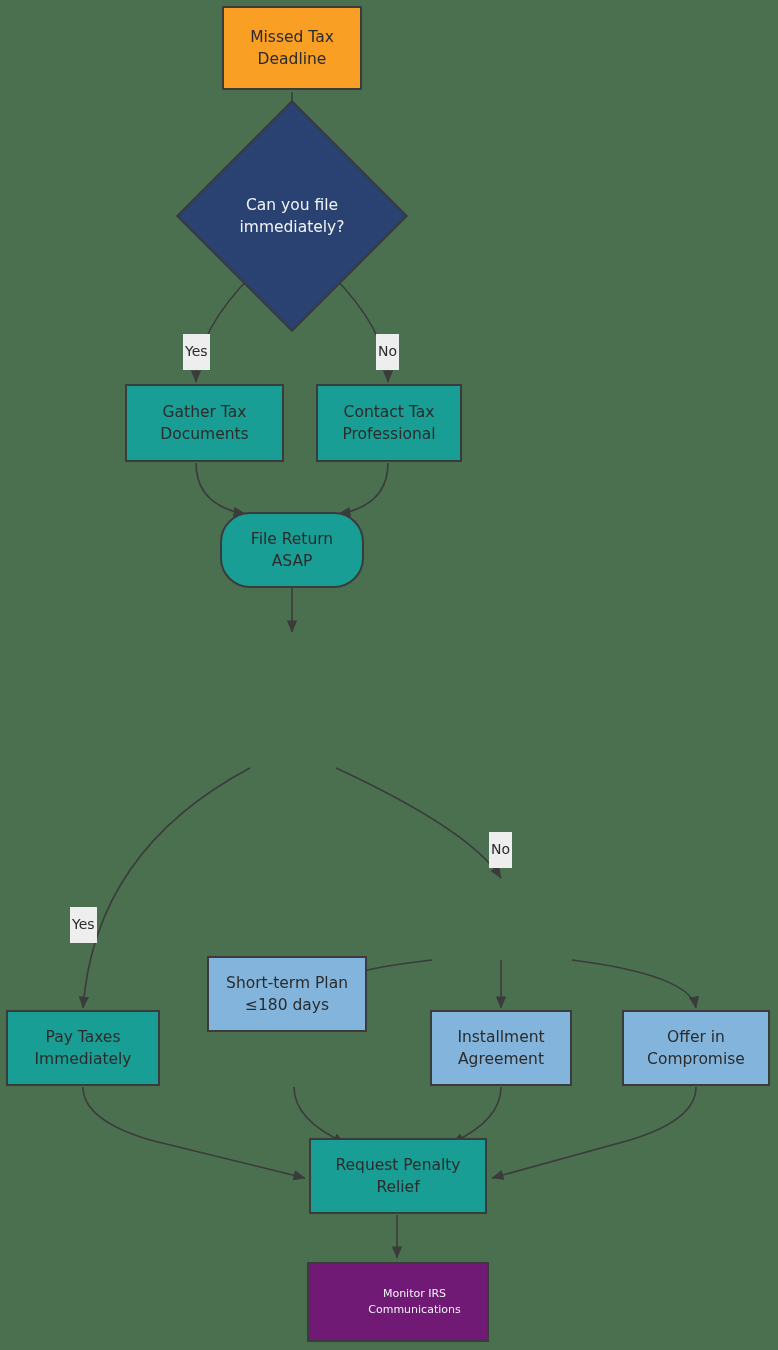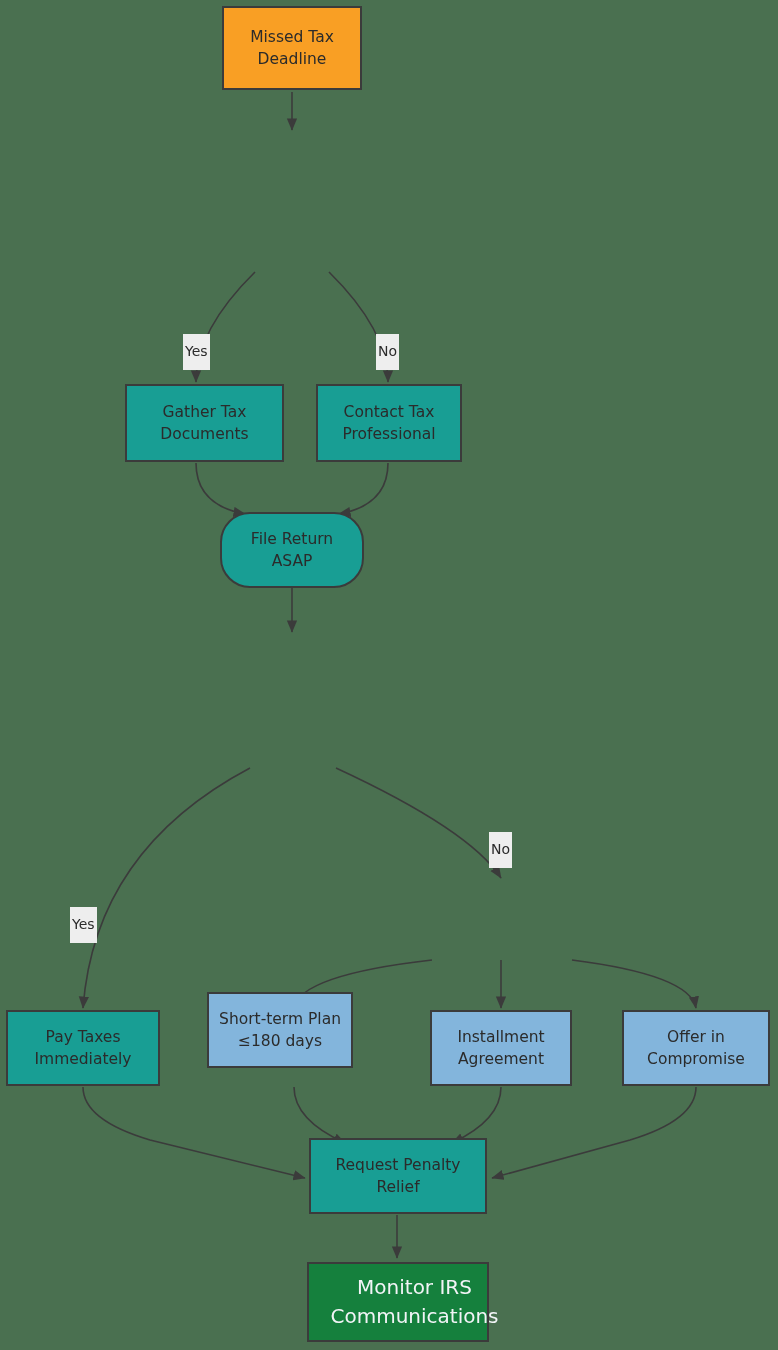--- a/index.html
+++ b/index.html
@@ -45,23 +45,23 @@
     background: #189e94;
     color: #2b2b2b;
     font-size: 15.5px;
   }
   .node-option {
     background: #83b5dc;
     color: #2b2b2b;
     font-size: 15.5px;
   }
   .node-end {
-    background: #15803d;
+    background: #701a75;
     color: #f2f4f7;
-    font-size: 20px;
+    font-size: 11px;
     padding-left: 33px;
   }
   .decision {
     position: absolute;
     z-index: 2;
   }
   .decision .diamond-shape {
     position: absolute;
     left: 0;
     top: 0;
@@ -127,20 +127,25 @@
       <path d="M696,1087 Q696,1120 630,1140 L492,1178" marker-end="url(#arrow)"></path>
       <path d="M397,1215 L397,1258" marker-end="url(#arrow)"></path>
     </g>
   </svg>
 
   <div class="node node-start" style="left:222px; top:6px; width:140px; height:84px;">
     <span>Missed Tax
 Deadline</span>
   </div>
 
+  <div class="decision" style="left:210px; top:134px; width:164px; height:164px;">
+    <div class="diamond-shape"></div>
+    <div class="diamond-text">Can you file
+immediately?</div>
+  </div>
 
   <div class="edge-label" style="left:183px; top:334px;">Yes</div>
   <div class="edge-label" style="left:376px; top:334px;">No</div>
 
   <div class="node node-process" style="left:125px; top:384px; width:159px; height:78px;">
     <span>Gather Tax
 Documents</span>
   </div>
 
   <div class="node node-process" style="left:316px; top:384px; width:146px; height:78px;">
@@ -156,21 +161,21 @@
 
   <div class="edge-label" style="left:489px; top:832px;">No</div>
   <div class="edge-label" style="left:70px; top:907px;">Yes</div>
 
 
   <div class="node node-process" style="left:6px; top:1010px; width:154px; height:76px;">
     <span>Pay Taxes
 Immediately</span>
   </div>
 
-  <div class="node node-option" style="left:207px; top:992px; width:146px; height:76px;text-align:center;">
+  <div class="node node-option" style="left:207px; top:956px; width:160px; height:76px;text-align:center;">
     <span>Short-term Plan
 ≤180 days</span>
   </div>
 
   <div class="node node-option" style="left:430px; top:1010px; width:142px; height:76px;">
     <span>Installment
 Agreement</span>
   </div>
 
   <div class="node node-option" style="left:622px; top:1010px; width:148px; height:76px;">

